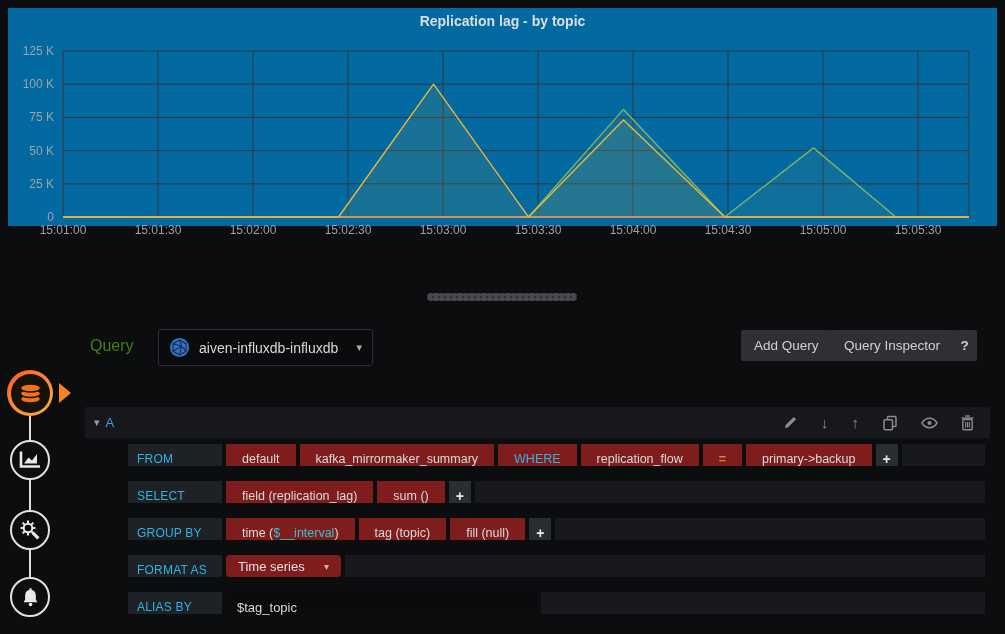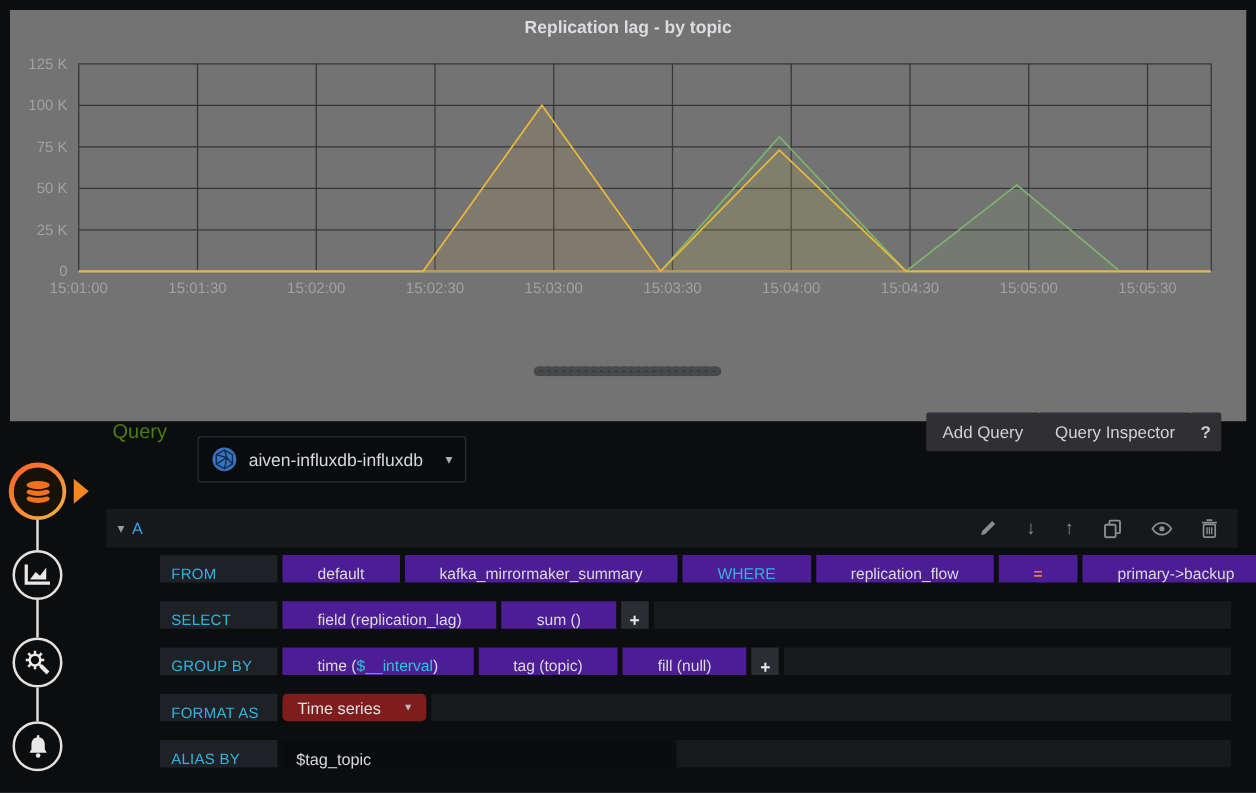--- a/index.html
+++ b/index.html
@@ -1,21 +1,21 @@
 <!DOCTYPE html>
 <html><head>
 <meta charset="utf-8">
 <style>
   * { margin:0; padding:0; box-sizing:border-box; }
   html,body { width:1005px; height:634px; background:#0c0d0f; overflow:hidden;
               font-family:"Liberation Sans", sans-serif; position:relative; }
 
   
-  .chart-panel { position:absolute; left:8px; top:8px; width:989px; height:329px;
-                 background:#737373; }
+  .chart-panel { position:absolute; left:8px; top:8px; width:989px; height:218px;
+                 background:#0369a1; }
   .panel-title { position:absolute; top:5px; left:0; width:100%; text-align:center;
                  font-size:14px; font-weight:600; color:#dcdde0; }
   .chart-svg { position:absolute; left:0; top:0; }
   .legend { position:absolute; left:18px; top:240px; display:flex; gap:17px;
             align-items:center; font-size:12.5px; color:#d8d9da; }
   .legend-item { display:flex; align-items:center; }
   .legend-dash { width:14px; height:4px; border-radius:2px; margin-right:7px; }
 
   
   .resize-handle { position:absolute; left:427px; top:293px; width:150px; height:8px;
@@ -37,43 +37,43 @@
                border-top:10px solid transparent; border-bottom:10px solid transparent;
                border-left:12px solid #f6871f; }
   .connector { position:absolute; left:29px; width:2px; background:#dcdcdc; }
 
   
   .q-header-label { position:absolute; left:90px; top:337px; font-size:16px;
                     font-weight:500; color:#4d7c0f; }
   .ds-picker { position:absolute; left:158px; top:329px; width:215px; height:37px;
                background:#0a0b0d; border:1px solid #2d2f34; border-radius:3px;
                display:flex; align-items:center; padding:0 10px; gap:9px;
-               color:#d8d9da; font-size:14px; cursor:pointer;margin-top:20px; }
+               color:#d8d9da; font-size:14px; cursor:pointer; }
   .ds-caret { margin-left:auto; color:#aeb0b2; font-size:11px; }
   .btn { position:absolute; top:330px; height:31px; background:#303034; border:none;
          border-radius:2px; color:#d0d1d3; font-size:13.5px; font-weight:500;
          font-family:"Liberation Sans", sans-serif; padding:0 13px; cursor:pointer; }
   .btn-add { left:741px; }
   .btn-inspector { left:831px; }
   .btn-help { left:952px; width:25px; padding:0; font-weight:700; }
 
   .query-row-header { position:absolute; left:85px; top:407px; width:905px; height:31px;
                       background:#17181c; display:flex; align-items:center; }
   .collapse-caret { color:#9a9b9d; font-size:11px; margin-left:9px; }
   .ref-id { color:#33a2e0; font-size:13px; font-weight:500; margin-left:6px; }
   .row-actions { margin-left:auto; margin-right:16px; display:flex; align-items:center;
                  gap:23px; }
   .row-actions .act { display:flex; align-items:center; justify-content:center;
                       cursor:pointer; color:#8b8c8e; font-size:15px; font-weight:700; }
 
   .qrow { position:absolute; left:128px; width:857px; height:22px; display:flex; gap:4px; }
   .qlabel { width:94px; flex:none; background:#1e2126; color:#33b2e0; font-size:12px;
             font-weight:500; line-height:31px; padding-left:9px; letter-spacing:.2px; }
-  .seg { background:#4c1d95; color:#d9dadc; font-size:12.5px; line-height:31px;
-         padding:0 28px; white-space:nowrap; cursor:pointer; }
+  .seg { background:#7f1d1d; color:#d9dadc; font-size:12.5px; line-height:31px;
+         padding:0 16px; white-space:nowrap; cursor:pointer; }
   .seg-keyword { color:#33b2e0; }
   .seg-operator { color:#e8842c; font-weight:600; }
   .seg-plus { background:#2a2d32; color:#e8e9ea; font-weight:700; width:22px;
               padding:0; text-align:center; font-size:14px; }
   .p-keyword { color:#35c1d6; }
   .filler { flex:1; background:#17191d; }
   .qselect { background:#7f1d1d; border-radius:4px; color:#dfe0e2; font-size:13px;
              line-height:31px; padding:0 12px; width:115px; flex:none; display:flex;
              align-items:center; cursor:pointer; }
   .qselect .sel-caret { margin-left:auto; font-size:10px; color:#b9babc; }

